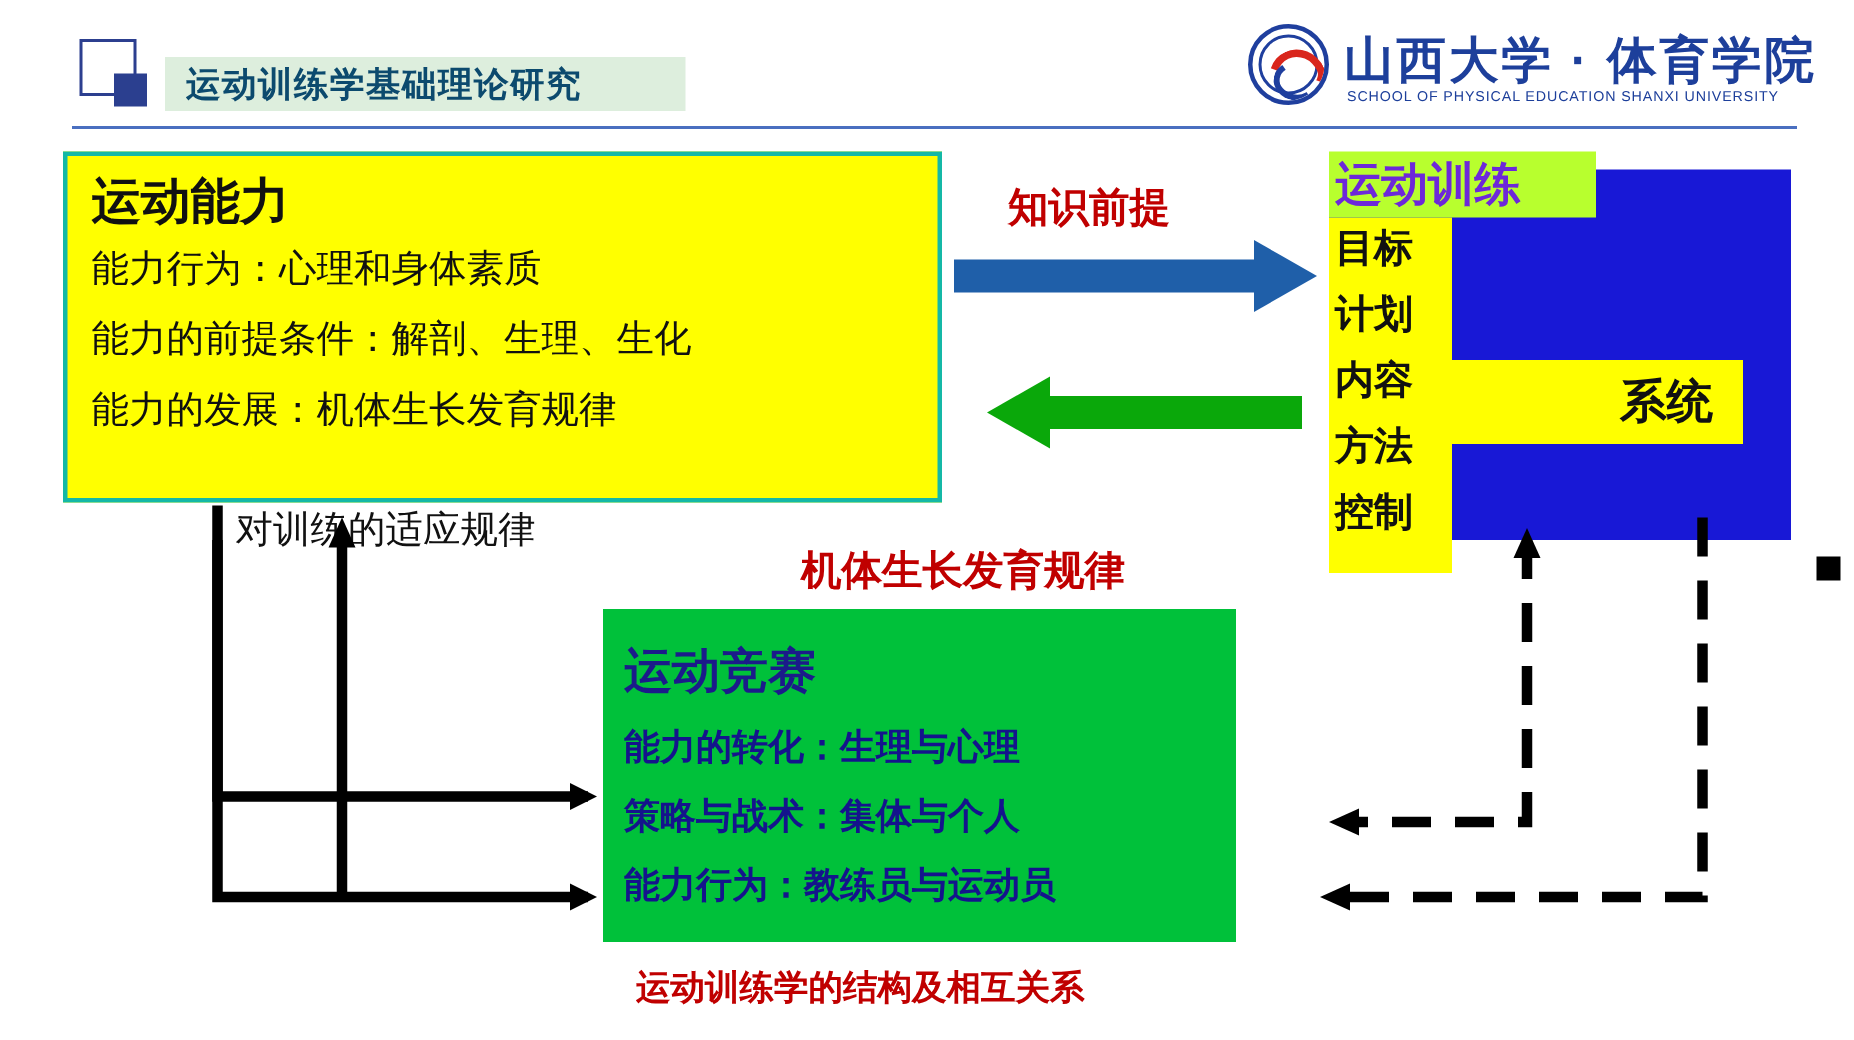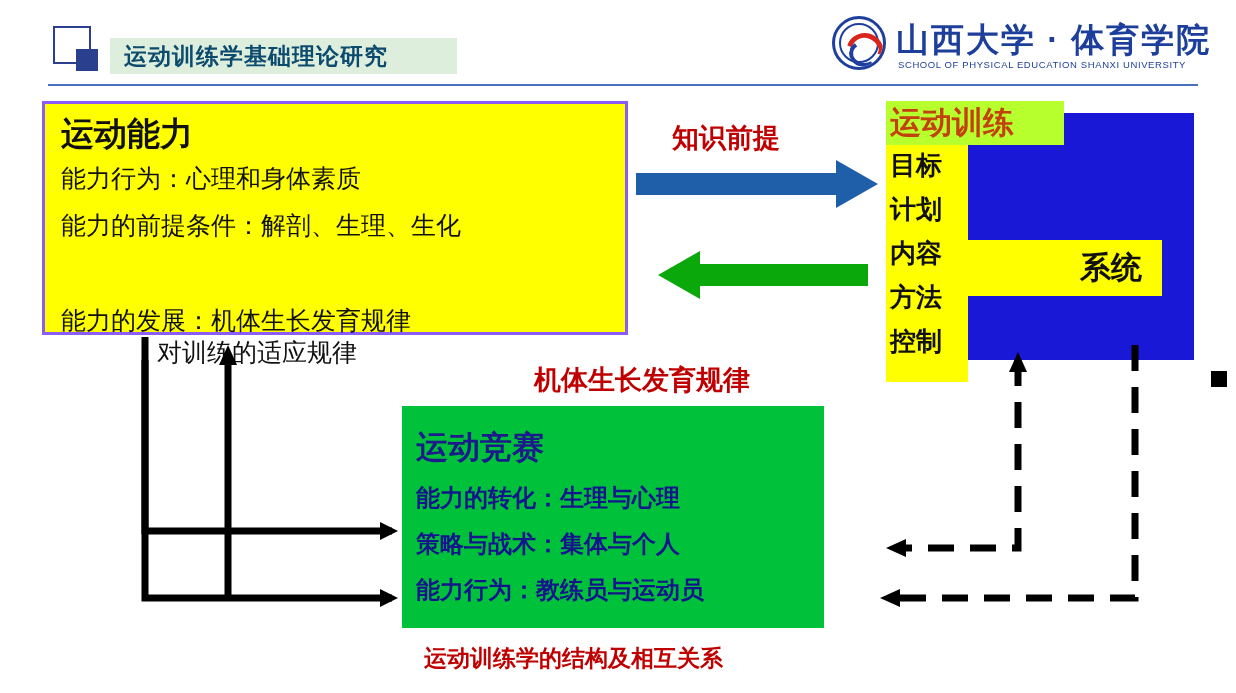--- a/index.html
+++ b/index.html
@@ -138,42 +138,42 @@
   }
 
   
   .box-ability {
     position: absolute;
     left: 42px;
     top: 101px;
     width: 586px;
     height: 234px;
     background: #ffff00;
-    border: 3px solid #8b5cf6;
+    border: 3px solid #14b8a6;
     box-sizing: border-box;
   }
   .box-ability .title {
     position: absolute;
     left: 16px;
     top: 8px;
     font-size: 33px;
     font-weight: 700;
     color: #111111;
     white-space: nowrap;
   }
   .box-ability .line {
     position: absolute;
     font-size: 25px;
     color: #111111;
     white-space: nowrap;
     font-weight: 500;
   }
   .box-ability .l1 { left: 16px; top: 58px; }
   .box-ability .l2 { left: 16px; top: 105px; }
-  .box-ability .l3 { left: 16px; top: 152px; margin-top: 48px; }
+  .box-ability .l3 { left: 16px; top: 152px; }
   .box-ability .l4 { left: 112px; top: 196px; margin-top: 36px; }
 
   
   .box-competition {
     position: absolute;
     left: 402px;
     top: 406px;
     width: 422px;
     height: 222px;
     background: #00c13a;
@@ -215,21 +215,21 @@
     width: 178px;
     height: 44px;
     background: #b8ff2e;
   }
   .tag-training-text {
     position: absolute;
     left: 890px;
     top: 103px;
     font-size: 31px;
     font-weight: 700;
-    color: #c2410c;
+    color: #6d28d9;
     white-space: nowrap;
     line-height: 40px;
   }
   .col-yellow {
     position: absolute;
     left: 886px;
     top: 145px;
     width: 82px;
     height: 237px;
     background: #ffff00;

